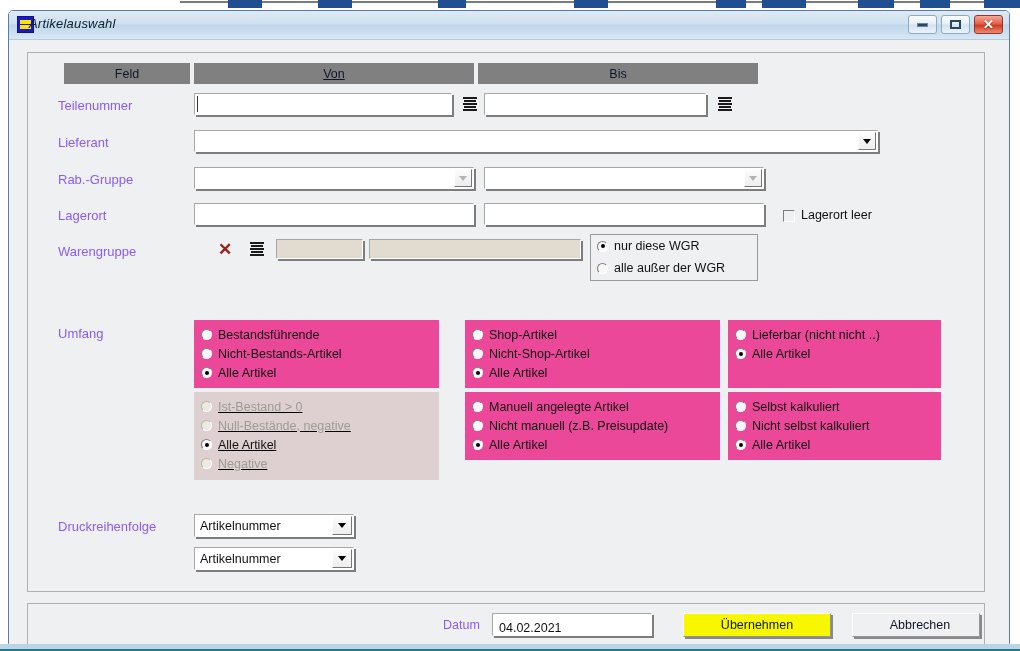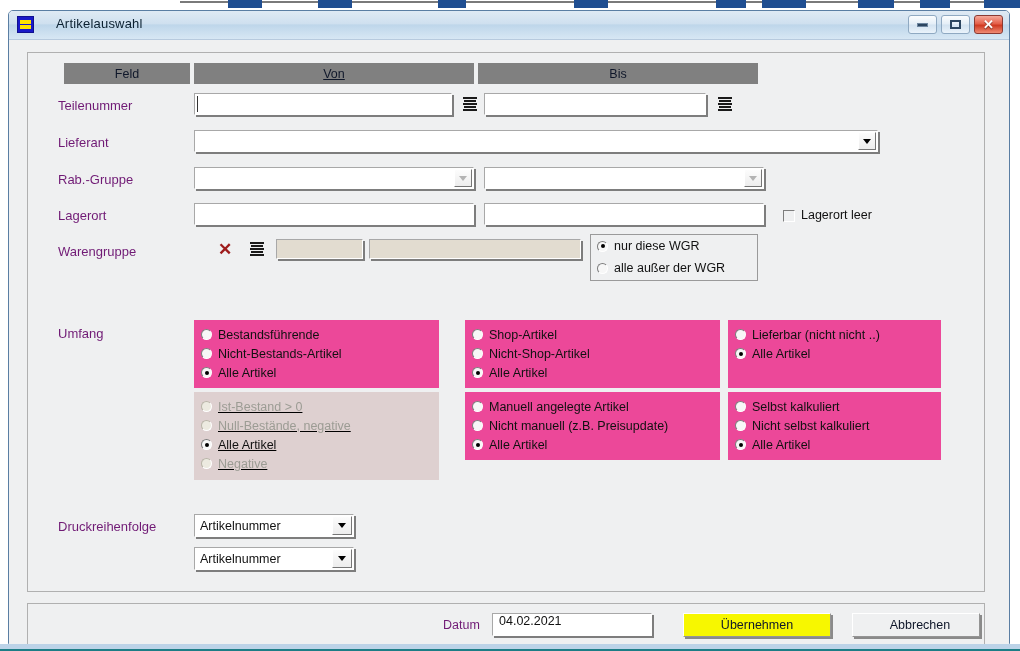--- a/index.html
+++ b/index.html
@@ -30,21 +30,21 @@
     border-radius:4px 4px 0 0;
     border-bottom:1px solid #b7cade;
   }
   #titlebar .tb-icon{
     position:absolute;left:8px;top:5px;width:17px;height:17px;
     background:#1919c8;border:1px solid #10108f;box-sizing:border-box;
     display:flex;flex-direction:column;justify-content:space-evenly;padding:2px 2px;
   }
   #titlebar .tb-icon i{display:block;height:2px;background:#ffe400;}
   #titlebar .tb-title{
-    position:absolute;left:47px;top:5px;font-size:13px;color:#0b2030;letter-spacing:.2px;
+    position:absolute;left:20px;top:5px;font-size:13px;color:#0b2030;letter-spacing:.2px;font-style:italic;
   }
   .winbtns{position:absolute;right:6px;top:4px;display:flex;gap:4px;}
   .winbtn{
     width:29px;height:19px;border:1px solid #8fa9c2;border-radius:3px;
     background:linear-gradient(to bottom,#fbfdfe 0%,#e4eef7 48%,#d2e2f0 52%,#eaf3fb 100%);
     display:flex;align-items:center;justify-content:center;box-sizing:border-box;
   }
   .winbtn.close{
     border:1px solid #8a3a33;
     background:linear-gradient(to bottom,#f6a899 0%,#e4604a 45%,#cf3a22 55%,#ef8b74 100%);
@@ -63,21 +63,21 @@
     position:absolute;left:18px;top:563px;width:958px;height:45px;
     background:#eff0f1;border:1px solid #b0b0b0;box-sizing:border-box;
   }
 
   
   .colhdr{
     position:absolute;height:21px;background:#808080;
     color:#0f172a;font-size:12.5px;display:flex;align-items:center;justify-content:center;
   }
 
-  .flabel{position:absolute;font-size:13px;color:#701a75;}
+  .flabel{position:absolute;font-size:13px;color:#8b5cf6;}
 
   
   .tfield{
     position:absolute;background:#ffffff;
     border-top:1px solid #a8a8a8;border-left:1px solid #a8a8a8;
     border-right:1px solid #ffffff;border-bottom:1px solid #ffffff;
     box-sizing:border-box;
     box-shadow:2px 2px 0 0 #7d7d7d;
   }
   .tfield.beige{background:#e2dcd0;}
@@ -372,21 +372,21 @@
         <span class="ctext">Artikelnummer</span>
         <span class="cbtn" style="width:20px;">
           <span class="arrow"></span>
         </span>
       </div>
 
     </div>
 
     <div id="footer">
       <div class="flabel" style="left:415px;top:14px;font-size:12.5px;">Datum</div>
-      <div class="tfield" style="left:464px;top:9px;width:160px;height:23px;display:flex;align-items:flex-start;">
+      <div class="tfield" style="left:464px;top:9px;width:160px;height:23px;display:flex;align-items:flex-end;">
         <span style="font-size:12.5px;color:#111;padding-left:6px;">04.02.2021</span>
       </div>
       <div class="pbtn accent" style="left:655px;top:9px;width:148px;height:24px;">Übernehmen</div>
       <div class="pbtn" style="left:824px;top:9px;width:128px;height:24px;padding-left:8px;">Abbrechen</div>
     </div>
 
   </div>
 </div>
 
 <div id="bottom-edge">

